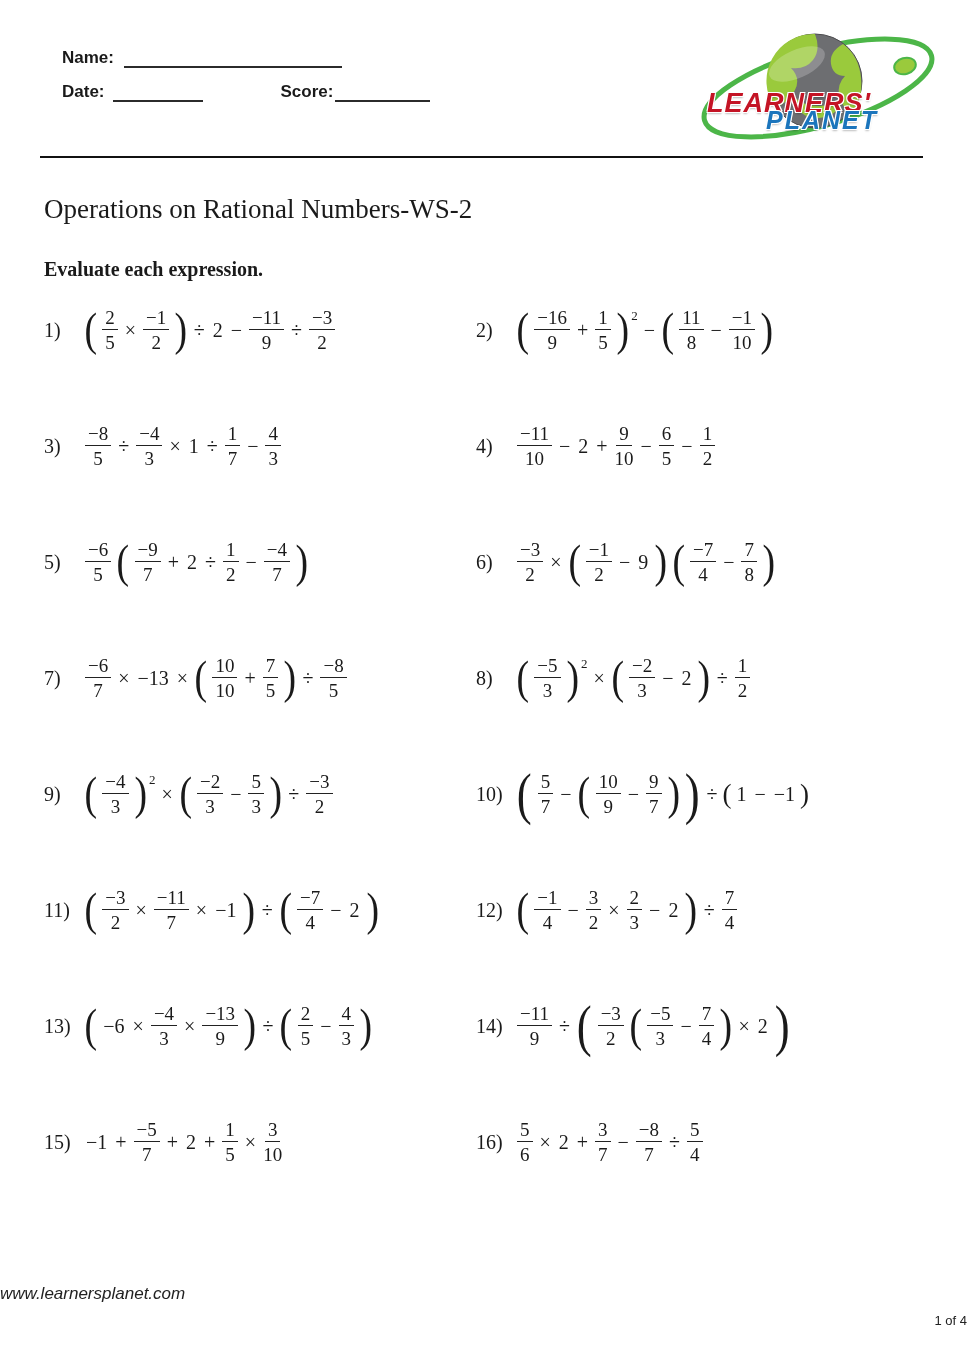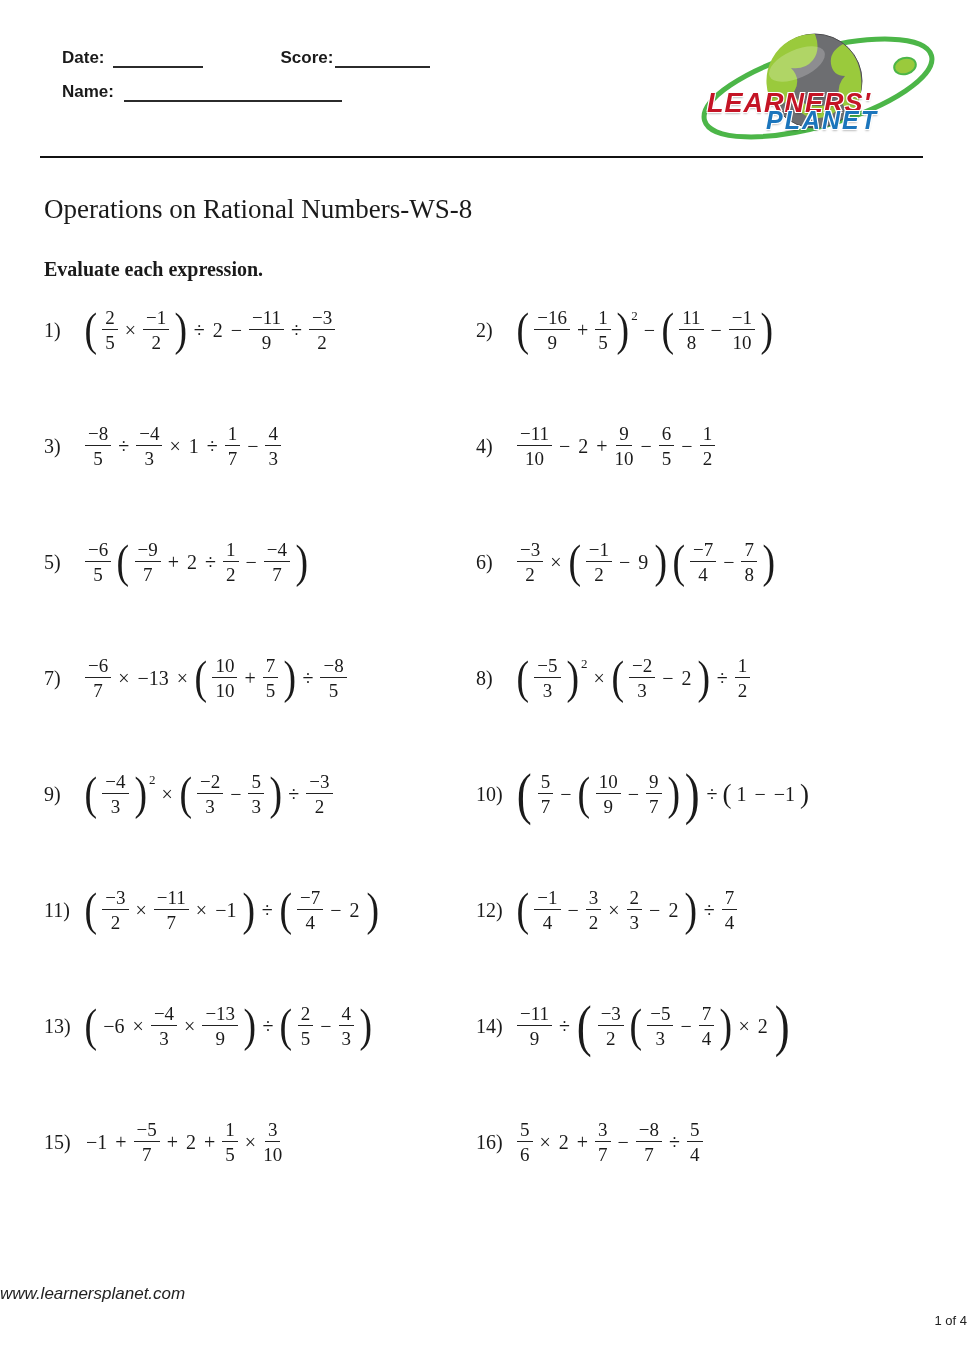--- a/index.html
+++ b/index.html
@@ -63,51 +63,51 @@
   .footer-site { position:absolute; left:0; width:967px; top:1284px; text-align:left;
     font-family:"Liberation Sans", sans-serif; font-style:italic; font-size:17px; color:#222; }
   .footer-page { position:absolute; left:0; width:967px; top:1313px; text-align:right;
     font-family:"Liberation Sans", sans-serif; font-size:13px; color:#222; }
 </style>
 </head>
 <body>
 
 <div class="hdr-left">
   <div class="hdr-row">
+    <span>Name:</span>
+    <span class="fill-line name-line"></span>
+  </div>
+  <div class="hdr-row">
     <span>Date:</span>
     <span class="fill-line date-line"></span>
     <span class="score-group">
       <span>Score:</span>
       <span class="fill-line score-line"></span>
     </span>
-  </div>
-  <div class="hdr-row">
-    <span>Name:</span>
-    <span class="fill-line name-line"></span>
   </div>
 </div>
 
 <div class="logo">
   <svg width="250" height="122" viewBox="0 0 250 122">
     <ellipse cx="125" cy="62" rx="118" ry="38" fill="none" stroke="#4cb648" stroke-width="5" transform="rotate(-16 125 62)"></ellipse>
     <circle cx="122" cy="55" r="47" fill="#6d6e71"></circle>
     <circle cx="122" cy="55" r="47" fill="none" stroke="#4d4d4f" stroke-width="1"></circle>
     <path d="M122 8 a47 47 0 0 0 -40 74 q14 -6 20 -18 t-4 -22 q14 2 22 -8 t2 -26z" fill="#9aca3c"></path>
     <path d="M150 18 q16 12 18 34 t-8 32 q-12 -2 -14 -14 t6 -20 q-12 0 -14 -12 t12 -20z" fill="#9aca3c"></path>
     <path d="M100 70 q10 10 26 10 t24 -8 q-4 18 -24 20 t-26 -22z" fill="#9aca3c"></path>
     <ellipse cx="104" cy="38" rx="30" ry="14" fill="#ffffff" opacity="0.22" transform="rotate(-24 104 38)"></ellipse>
     <ellipse cx="212" cy="40" rx="11" ry="8" fill="#9aca3c" stroke="#4cb648" stroke-width="2" transform="rotate(-16 212 40)"></ellipse>
   </svg>
   <div class="logo-t1">LEARNERS'</div>
   <div class="logo-t2">PLANET</div>
 </div>
 
 <div class="rule"></div>
 
-<div class="title">Operations on Rational Numbers-WS-8</div>
+<div class="title">Operations on Rational Numbers-WS-2</div>
 <div class="instr">Evaluate each expression.</div>
 
 <div class="grid" id="problems">
     <div class="problem">
       <span class="pnum">1)</span>
       <span class="expr">
         <span class="paren s2">(</span>
         <span class="frac">
           <span class="fn">2</span>
           <span class="fd">5</span>

